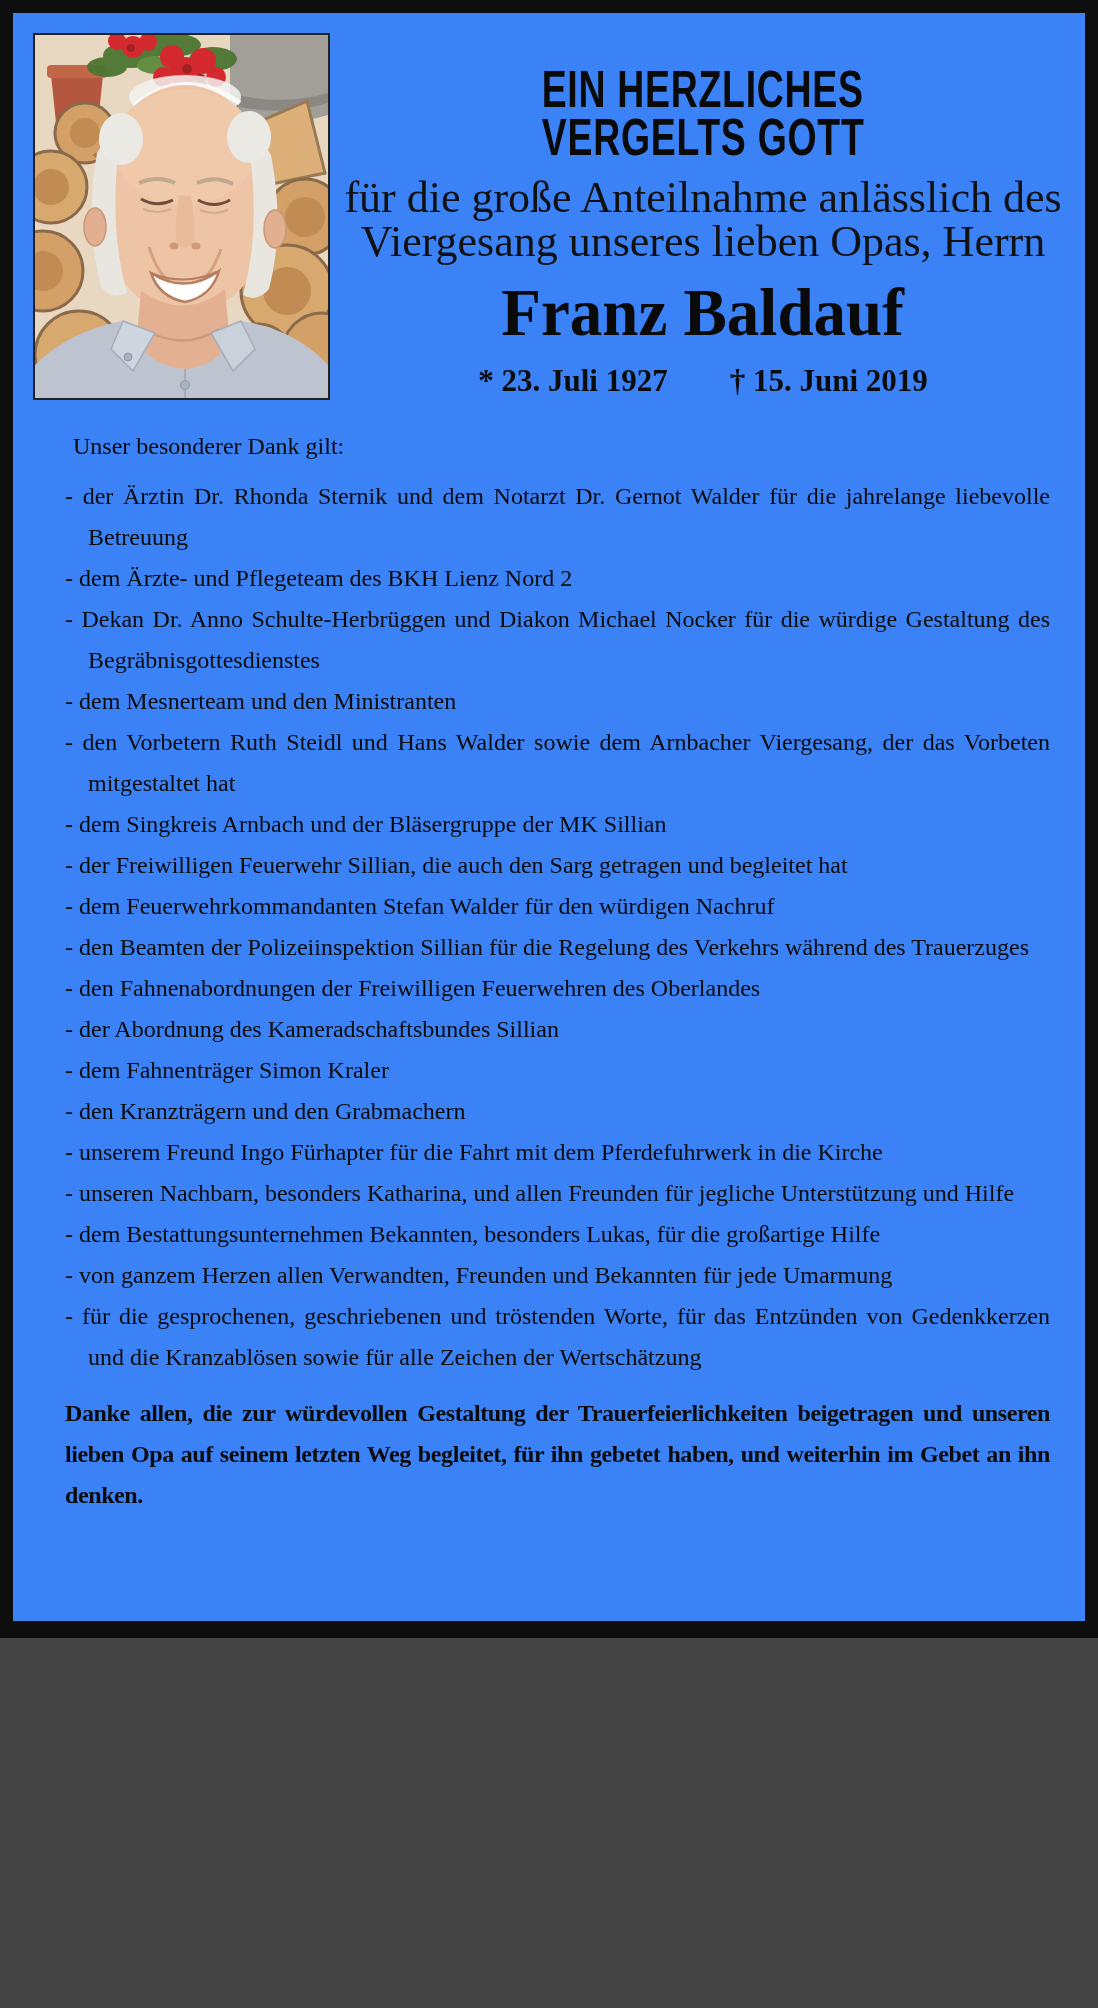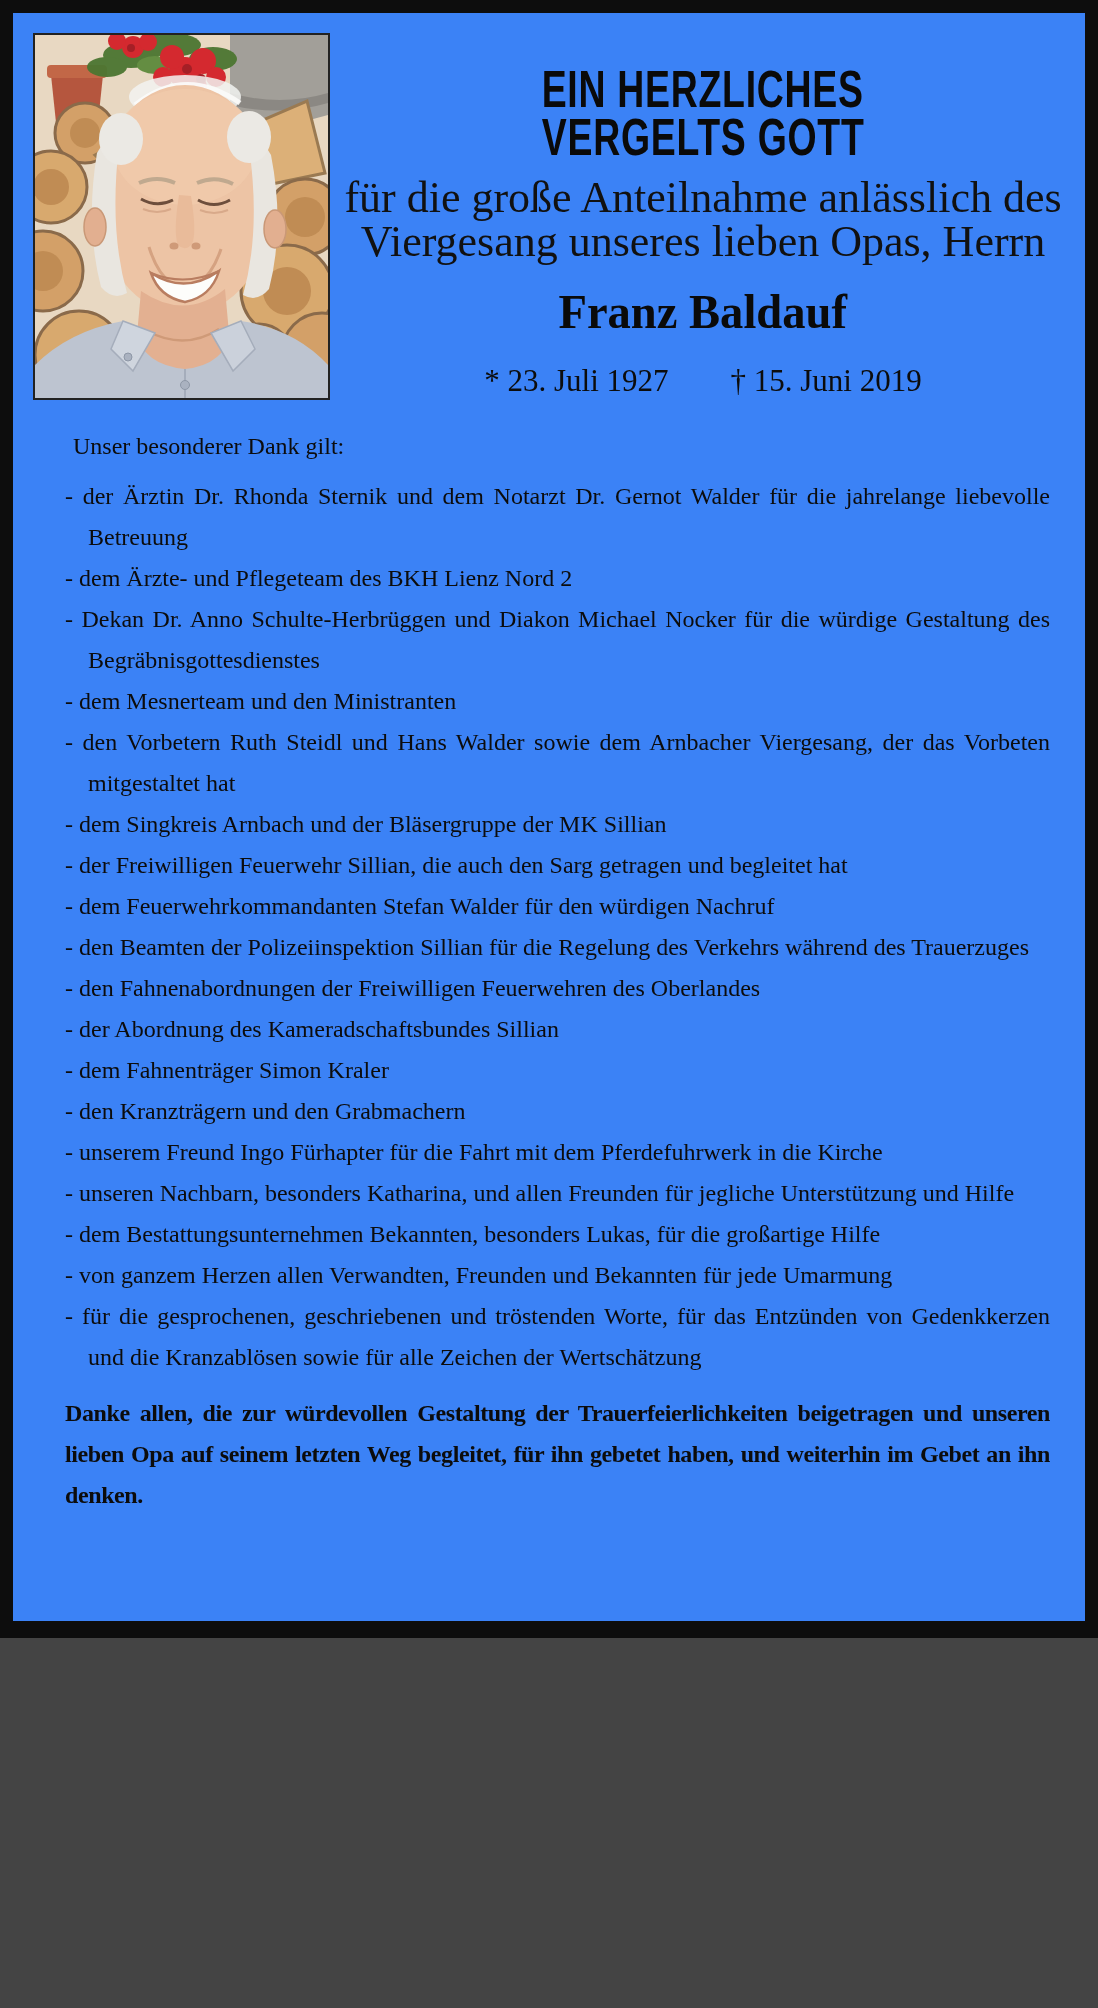--- a/index.html
+++ b/index.html
@@ -22,23 +22,23 @@
   .header{position:absolute; left:340px; top:30px; width:726px; height:405px;}
   .header > div{position:absolute; left:0; width:100%; text-align:center; white-space:nowrap;}
   .title-line{
     font-family:"Liberation Sans", sans-serif; font-weight:900; font-size:52px; line-height:47px;
     color:#0a0a0a;
   }
   .title-line .squeeze{display:inline-block; transform:scaleX(0.72); transform-origin:50% 50%; letter-spacing:1px;}
   .t1{top:36px;} .t2{top:84px;}
   .intro-line{font-size:44px; line-height:40px; color:#111;}
   .i1{top:148px;} .i2{top:192px;}
-  .name-line{top:240px; font-weight:bold; font-size:48px; line-height:84px; color:#0a0a0a;}
+  .name-line{top:240px; font-weight:bold; font-size:67px; line-height:84px; color:#0a0a0a;}
   .name-line .squeeze{display:inline-block; transform:scaleX(0.97); transform-origin:50% 50%;}
-  .dates-line{top:331px; font-weight:normal; font-size:31px; line-height:40px;}
+  .dates-line{top:331px; font-weight:bold; font-size:31px; line-height:40px;}
   .dates-line .dates-wrap{display:inline-flex; gap:62px; justify-content:center;}
   
   .content{
     position:absolute; left:65px; top:426px; width:985px;
     font-size:24px; line-height:41px; color:#0c0c0c;
   }
   .lead{margin:0 0 9px 8px;}
   .item{
     padding-left:23px; text-indent:-23px; text-align:justify;
   }

